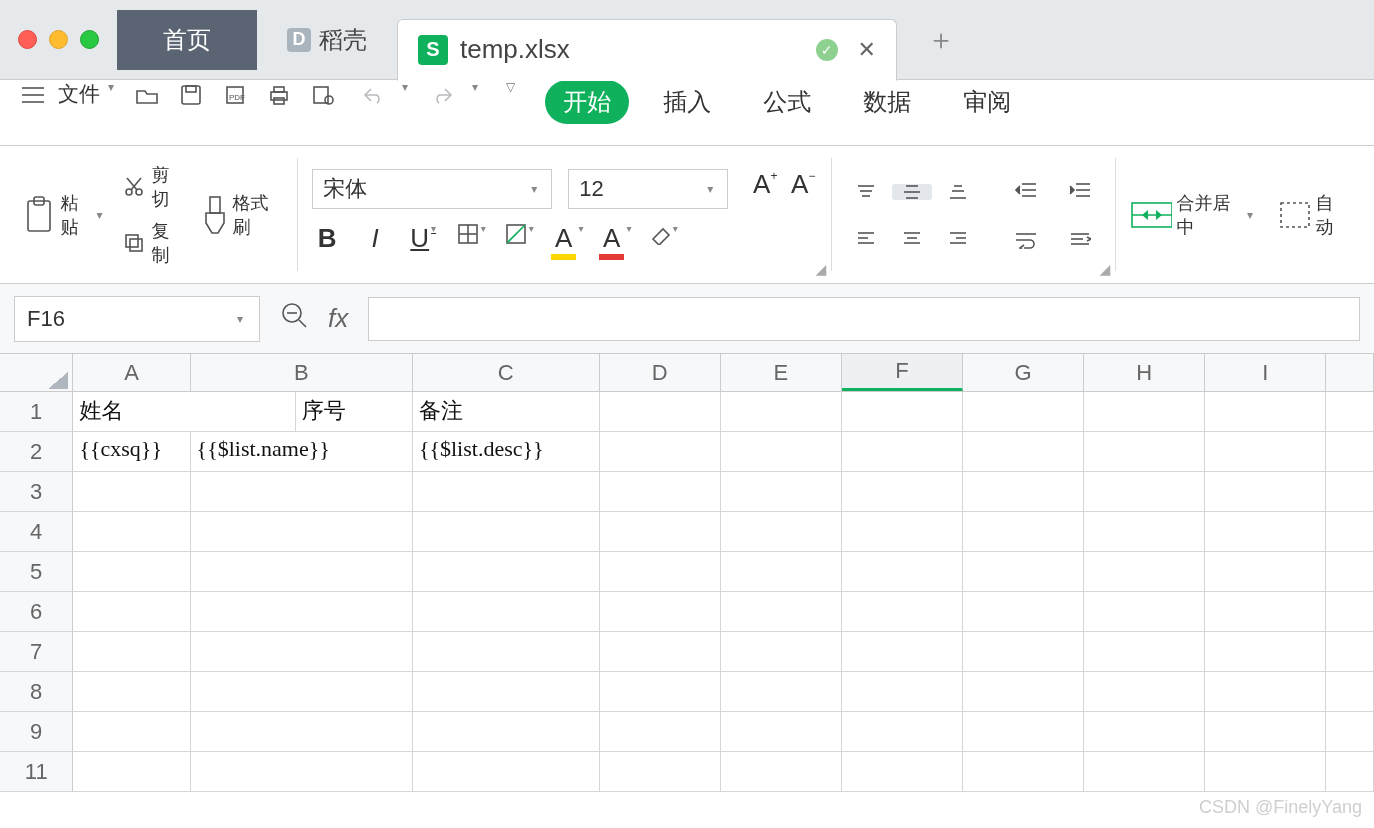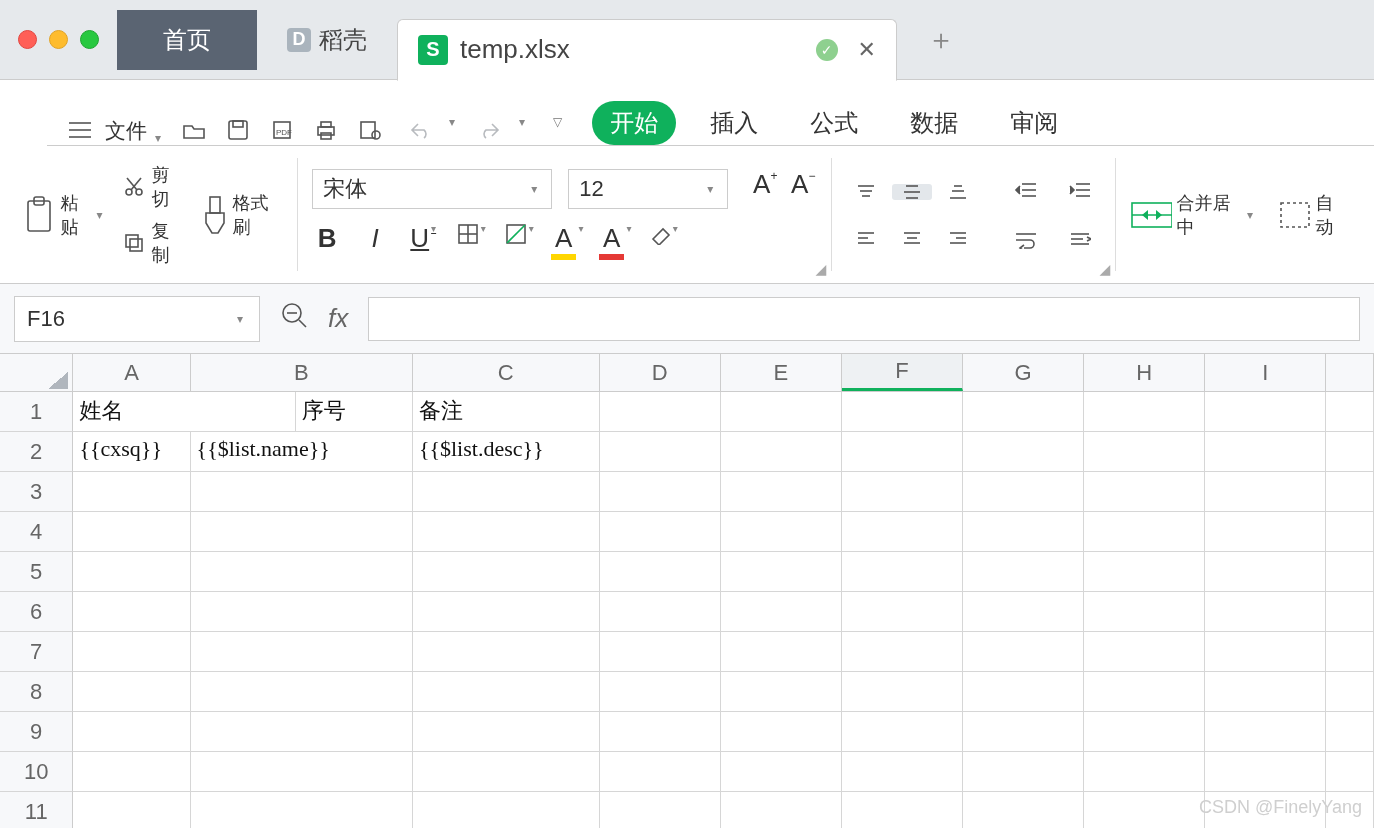--- a/index.html
+++ b/index.html
@@ -48,24 +48,23 @@
   font-size: 20px; font-weight: bold;
 }
 .tab.file .fname { flex: 1; font-size: 26px; }
 .tab.file .saved { width: 22px; height: 22px; border-radius:50%; background:#8ed08f; display:flex;align-items:center;justify-content:center;color:#fff;font-size:14px;}
 .tab.file .close { font-size: 22px; color:#666; margin-left: 8px; cursor:pointer;}
 .tabs .newtab { font-size: 28px; color:#888; margin-left: 30px; cursor:pointer;}
 
 
 .menubar {
   height: 66px; background: #fff;
-  display: flex; align-items: flex-end; gap: 4px;
+  display: flex; align-items: flex-start; gap: 4px;
   padding: 0 18px;
   border-bottom: 1px solid #ccc;
-  margin-left: 47px;
 }
 .hamburger, .qtool { width:30px; height:30px; display:flex;align-items:center;justify-content:center; color:#7f1d1d;}
 .menubar .menulbl { font-size: 21px; color:#333; margin: 0 6px;}
 .qtools { display:flex; gap: 14px; margin: 0 10px;}
 .undo-redo { display:flex; gap: 16px; margin: 0 6px;}
 .drop-tri { font-size: 12px; color:#888; margin: 0 4px 0 -2px;}
 .menus { display:flex; gap: 16px; margin-left: 16px; align-items:center;}
 .mainmenu {
   font-size: 24px; color:#333; padding: 6px 18px; border-radius: 22px;
 }
@@ -582,33 +581,20 @@
         <div class="cell" style="width: 188px;"></div>
         <div class="cell" style="width: 122px;"></div>
         <div class="cell" style="width: 122px;"></div>
         <div class="cell" style="width: 122px;"></div>
         <div class="cell" style="width: 122px;"></div>
         <div class="cell" style="width: 122px;"></div>
         <div class="cell" style="width: 122px;"></div>
         <div class="cell" style="width: 48px;"></div>
       </div>
       <div class="row">
-        <div class="rh">10</div>
-        <div class="cell" style="width: 118px;"></div>
-        <div class="cell" style="width: 224px;"></div>
-        <div class="cell" style="width: 188px;"></div>
-        <div class="cell" style="width: 122px;"></div>
-        <div class="cell" style="width: 122px;"></div>
-        <div class="cell" style="width: 122px;"></div>
-        <div class="cell" style="width: 122px;"></div>
-        <div class="cell" style="width: 122px;"></div>
-        <div class="cell" style="width: 122px;"></div>
-        <div class="cell" style="width: 48px;"></div>
-      </div>
-      <div class="row">
         <div class="rh">11</div>
         <div class="cell" style="width: 118px;"></div>
         <div class="cell" style="width: 224px;"></div>
         <div class="cell" style="width: 188px;"></div>
         <div class="cell" style="width: 122px;"></div>
         <div class="cell" style="width: 122px;"></div>
         <div class="cell" style="width: 122px;"></div>
         <div class="cell" style="width: 122px;"></div>
         <div class="cell" style="width: 122px;"></div>
         <div class="cell" style="width: 122px;"></div>

